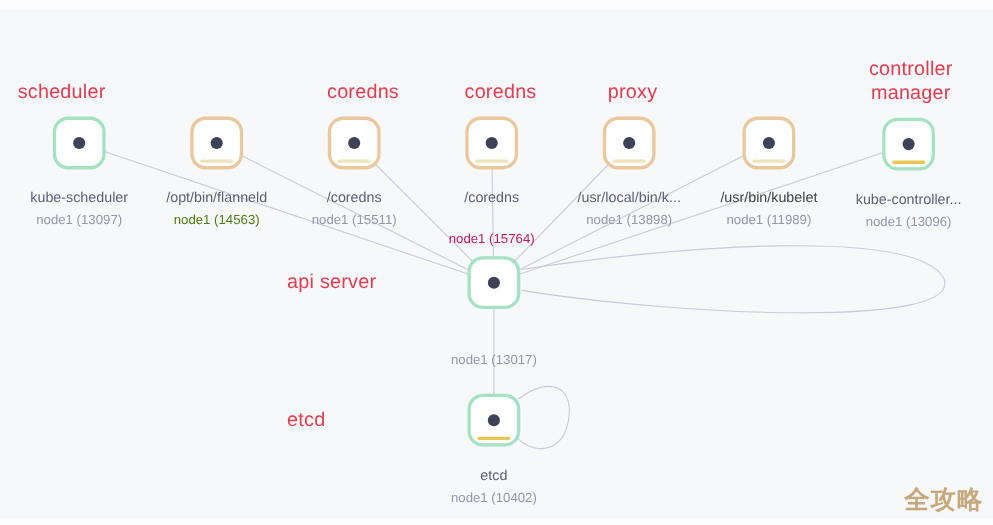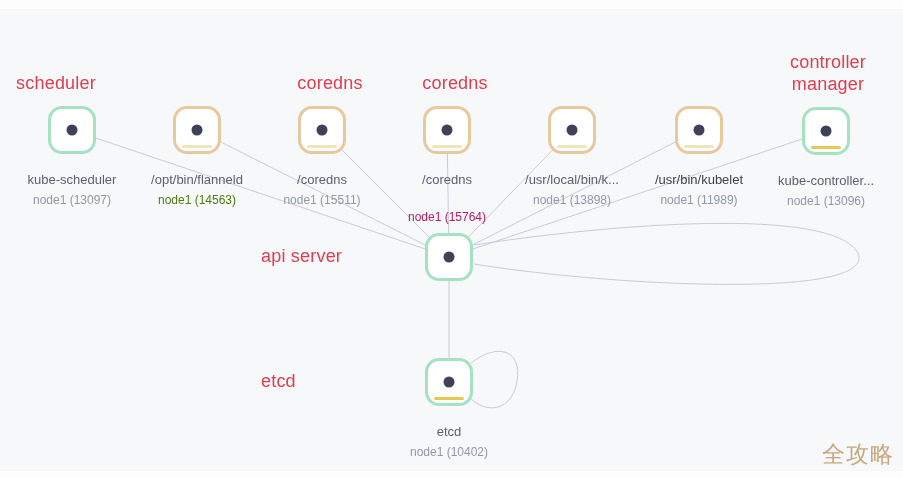--- a/index.html
+++ b/index.html
@@ -19,21 +19,21 @@
   }
   .uline{position:absolute;left:6px;right:6px;bottom:3px;height:3px;border-radius:2px;}
   .nlabel{
     position:absolute;font-size:18px;line-height:22px;text-align:center;
     white-space:pre-line;letter-spacing:.2px;
   }
   .nlabel.left{text-align:left;}
   .nname{position:absolute;width:190px;font-size:13px;text-align:center;white-space:nowrap;}
   .nsub{position:absolute;width:190px;font-size:12px;text-align:center;white-space:nowrap;}
   .watermark{
-    position:absolute;right:9px;bottom:7px;font-size:23px;font-weight:normal;
+    position:absolute;right:9px;bottom:7px;font-size:23px;font-weight:bold;
     letter-spacing:1px;z-index:3;
   }
   .strip{position:absolute;left:0;right:0;background:#fdfdfe;z-index:4;}
   .strip.top{top:0;height:9px;}
   .strip.bottom{bottom:0;height:6px;}
 </style>
 </head>
 <body>
 
 <div class="stage" id="stage" style="background: rgb(247, 248, 250);">
@@ -74,40 +74,42 @@
         <span class="dot" style="background: rgb(62, 65, 88);"></span>
         <span class="uline" style="background: rgb(239, 229, 187);"></span>
       </div>
       <div class="nlabel" style="color: rgb(226, 60, 79); left: 365px; top: 72px; width: 180px;">coredns</div>
       <div class="nname" style="color: rgb(90, 95, 114); left: 352px; top: 172px;">/coredns</div>
       <div class="nsub" style="color: #be185d; left: 352px; top: 193px; margin-top: 17px;">node1 (15764)</div>
       <div class="nbox" style="left: 548px; top: 106px; border-color: rgb(233, 200, 158);">
         <span class="dot" style="background: rgb(62, 65, 88);"></span>
         <span class="uline" style="background: rgb(239, 229, 187);"></span>
       </div>
+      <div class="nlabel" style="color: rgb(226, 60, 79); left: 485px; top: 72px; width: 180px;">proxy</div>
       <div class="nname" style="color: rgb(90, 95, 114); left: 477px; top: 172px;">/usr/local/bin/k...</div>
       <div class="nsub" style="color: rgb(146, 151, 169); left: 477px; top: 193px;">node1 (13898)</div>
       <div class="nbox" style="left: 675px; top: 106px; border-color: rgb(233, 200, 158);">
         <span class="dot" style="background: rgb(62, 65, 88);"></span>
         <span class="uline" style="background: rgb(239, 229, 187);"></span>
       </div>
       <div class="nname" style="color: #404040; left: 604px; top: 172px;">/usr/bin/kubelet</div>
       <div class="nsub" style="color: rgb(146, 151, 169); left: 604px; top: 193px;">node1 (11989)</div>
       <div class="nbox" style="left: 802px; top: 107px; border-color: rgb(165, 226, 193);">
         <span class="dot" style="background: rgb(62, 65, 88);"></span>
         <span class="uline" style="background: rgb(232, 200, 85);"></span>
       </div>
       <div class="nlabel" style="color: rgb(226, 60, 79); left: 738px; top: 51px; width: 180px;">controller
 manager</div>
       <div class="nname" style="color: rgb(90, 95, 114); left: 731px; top: 173px;">kube-controller...</div>
       <div class="nsub" style="color: rgb(146, 151, 169); left: 731px; top: 194px;">node1 (13096)</div>
       <div class="nbox" style="left: 425px; top: 233px; border-color: rgb(165, 226, 193);">
         <span class="dot" style="background: rgb(62, 65, 88);"></span>
       </div>
       <div class="nlabel left" style="color: rgb(226, 60, 79); left: 261px; top: 245px; width: 150px;">api server</div>
+      <div class="nsub" style="color: rgb(146, 151, 169); left: 354px; top: 320px;">node1 (13017)</div>
       <div class="nbox" style="left: 425px; top: 358px; border-color: rgb(165, 226, 193);">
         <span class="dot" style="background: rgb(62, 65, 88);"></span>
         <span class="uline" style="background: rgb(232, 200, 85);"></span>
       </div>
       <div class="nlabel left" style="color: rgb(226, 60, 79); left: 261px; top: 370px; width: 150px;">etcd</div>
       <div class="nname" style="color: rgb(90, 95, 114); left: 354px; top: 424px;">etcd</div>
       <div class="nsub" style="color: rgb(146, 151, 169); left: 354px; top: 445px;">node1 (10402)</div>
     </div>
   <div class="watermark" style="color: rgb(199, 168, 124);">全攻略</div>
   <div class="strip bottom"></div>

